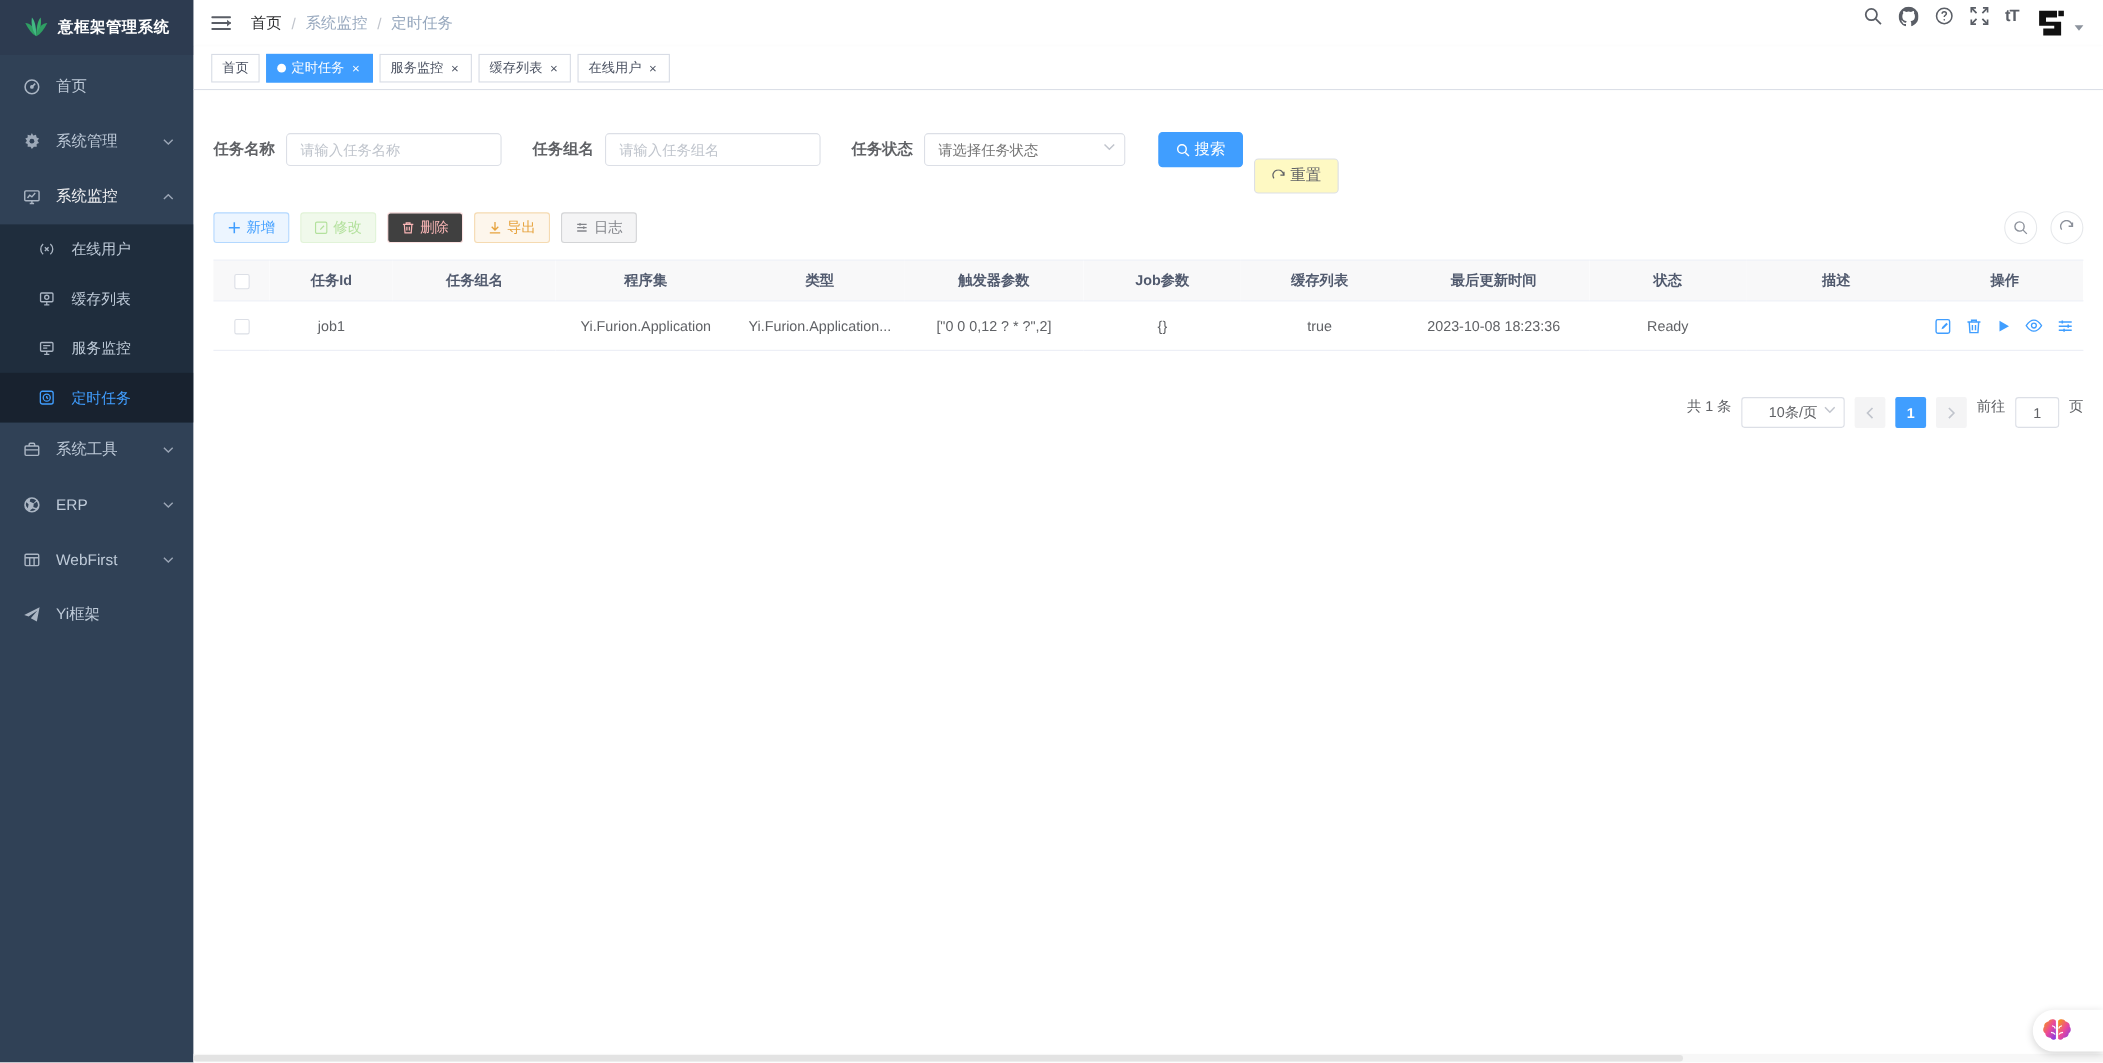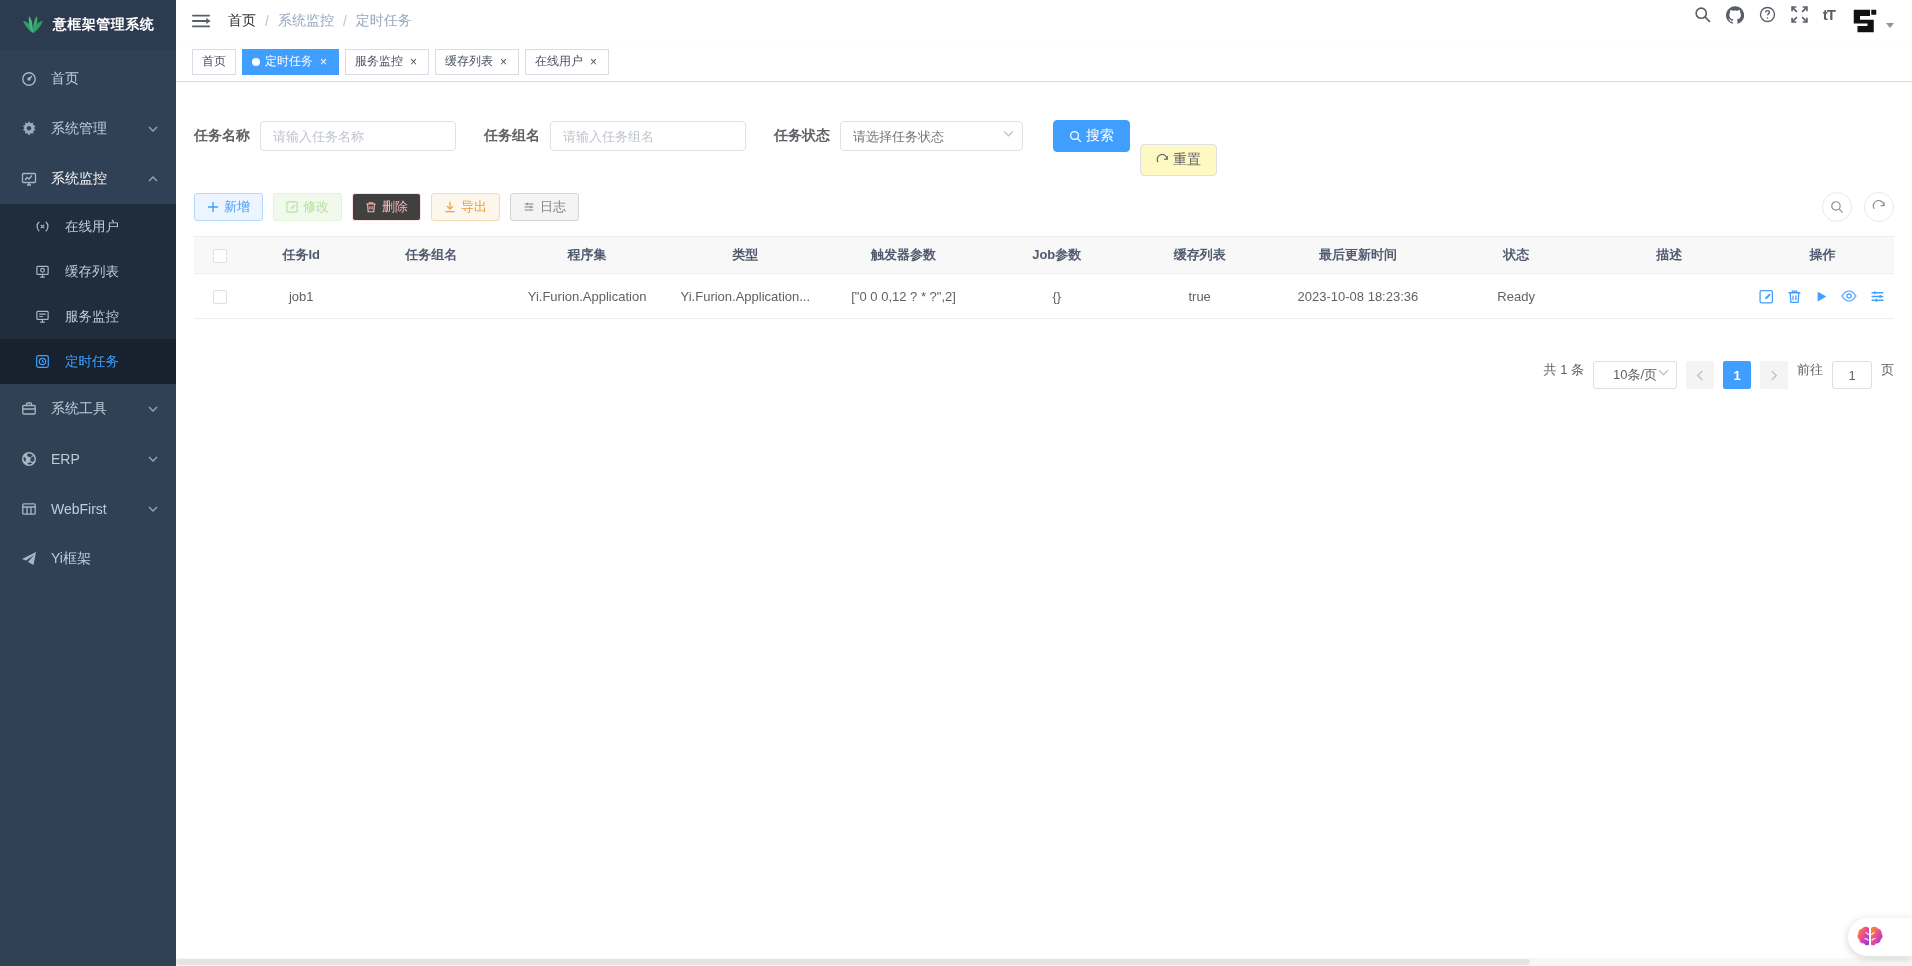--- a/index.html
+++ b/index.html
@@ -78,21 +78,21 @@
   table.grid { width:100%; border-collapse:collapse; table-layout:fixed; font-size:13px; }
   .grid thead th { background:#f8f8f9; color:#515a6e; font-weight:bold; height:37px; text-align:center; border-bottom:1px solid #ebeef5; border-top:1px solid #ebeef5; overflow:hidden; white-space:nowrap; }
   .grid tbody td { height:45px; text-align:center; color:#606266; border-bottom:1px solid #ebeef5; overflow:hidden; white-space:nowrap; text-overflow:ellipsis; }
   .checkbox { width:14px; height:14px; border:1px solid #dcdfe6; border-radius:2px; background:#fff; display:inline-block; vertical-align:middle; cursor:pointer; }
   .row-ops { display:flex; align-items:center; justify-content:center; gap:13px; color:#409eff; }
   .row-ops .op { display:flex; cursor:pointer; }
 
   
   .pagination { display:flex; align-items:flex-start; justify-content:flex-end; gap:9px; margin-top:42px; font-size:13px; color:#606266; }
   .page-size-wrap { position:relative; }
-  .page-size { width:84px; height:28px; border:1px solid #dcdfe6; border-radius:3px; background:#fff; font-size:13px; color:#606266; text-align:center; display:flex; align-items:center; justify-content:center; cursor:pointer; }
+  .page-size { width:94px; height:28px; border:1px solid #dcdfe6; border-radius:3px; background:#fff; font-size:13px; color:#606266; text-align:center; display:flex; align-items:center; justify-content:center; cursor:pointer; }
   .page-size-arrow { position:absolute; right:8px; top:8px; color:#c0c4cc; pointer-events:none; }
   .page-btn { min-width:28px; height:28px; border-radius:2px; background:#f4f4f5; color:#c0c4cc; display:flex; align-items:center; justify-content:center; cursor:pointer; border:none; font-size:13px; }
   .page-btn.num { background:#409eff; color:#fff; font-weight:bold; }
   .goto-input { width:40px; height:28px; border:1px solid #dcdfe6; border-radius:3px; text-align:center; font-size:13px; color:#606266; outline:none; font-family:inherit; }
 
   
   .h-scrollbar { position:absolute; left:0; right:0; bottom:0; height:8px; background:#f7f7f7; }
   .h-scrollbar .thumb { position:absolute; left:0; top:1px; height:6px; width:78%; border-radius:3px; background:#e3e3e3; }
   .ext-pill { position:absolute; right:0; bottom:10px; width:64px; height:38px; background:#fff; border-radius:19px 0 0 19px; box-shadow:0 2px 8px rgba(0,0,0,.18); display:flex; align-items:center; padding-left:9px; }
 

